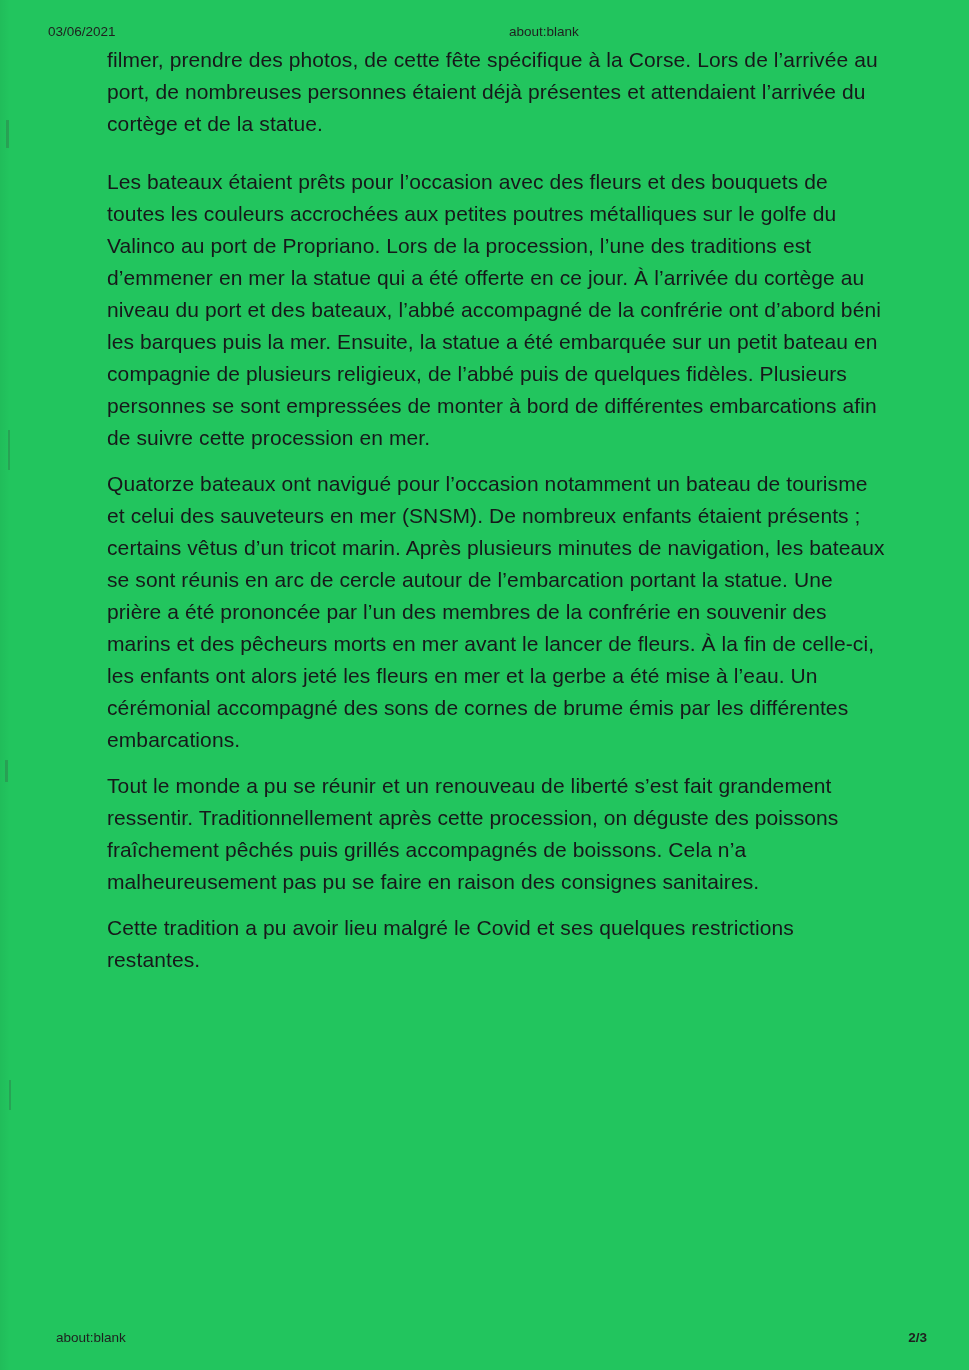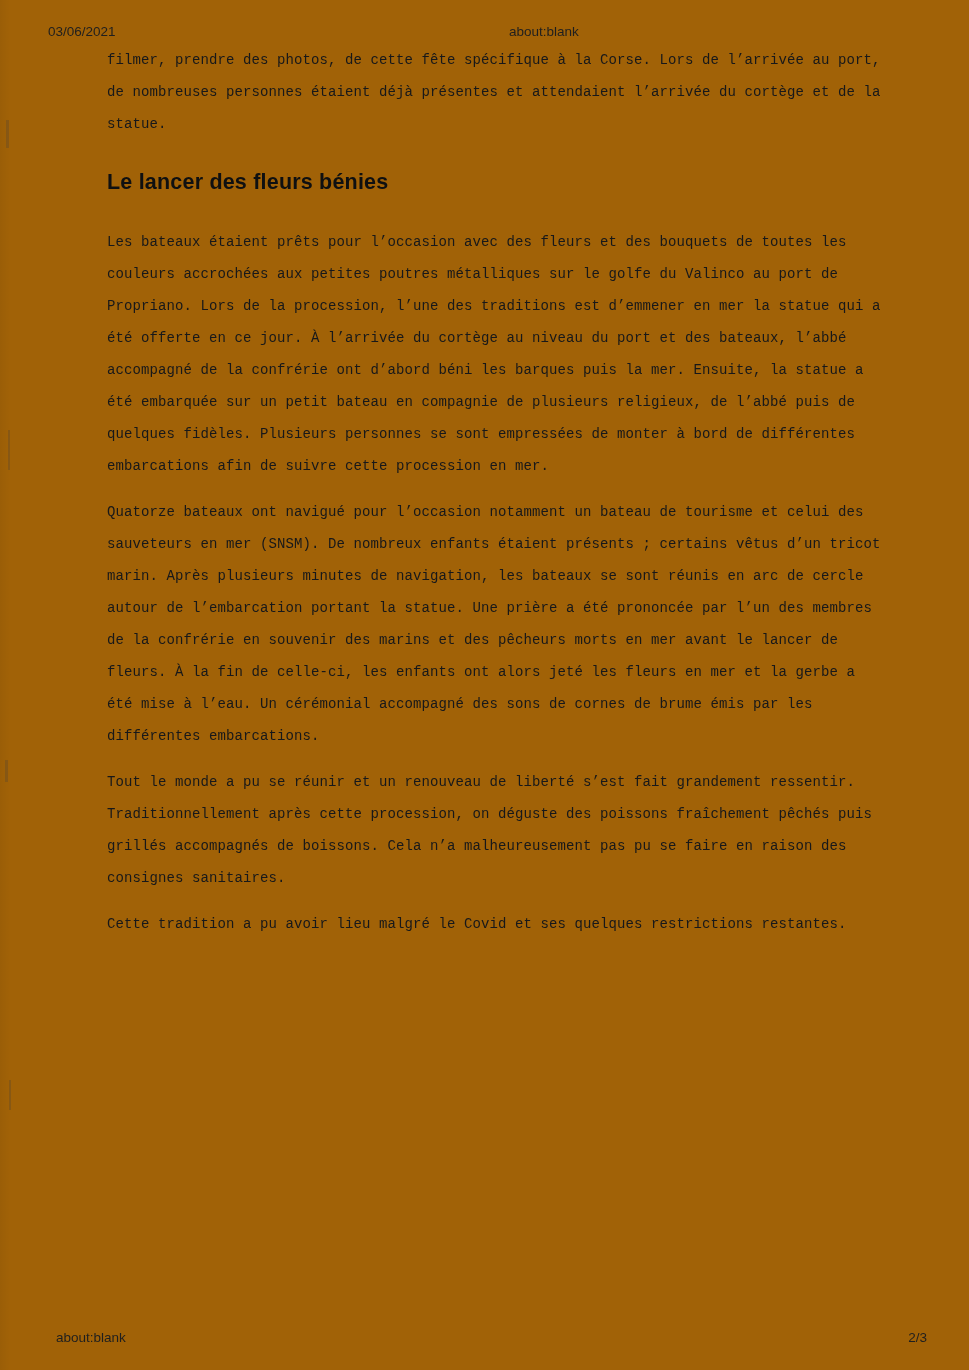--- a/index.html
+++ b/index.html
@@ -11,21 +11,21 @@
     width: 969px;
     height: 1370px;
     position: relative;
     font-family: "Liberation Sans", sans-serif;
     color: #1a1a1a;
     overflow: hidden;
   }
   .page {
     position: absolute;
     inset: 0;
-    background: #a16207;
+    background: #22c55e;
   }
   
   .scan-edge {
     position: absolute;
     left: 0;
     top: 0;
     width: 14px;
     height: 100%;
     background:
       linear-gradient(to right, rgba(0,0,0,0.045), rgba(0,0,0,0) 70%);
@@ -56,26 +56,25 @@
     top: 0;
   }
   .content {
     position: absolute;
     left: 107px;
     top: 44px;
     width: 778px;
   }
   p.body-text {
     margin: 0 0 14px 0;
-    font-size: 14px;
+    font-size: 21px;
     line-height: 32px;
     color: #17181a;
     text-align: left;
     letter-spacing: 0.1px;
-    font-family: Liberation Mono, monospace;
   }
   p.first {
     margin-bottom: 26px;
   }
   h2.section-heading {
     margin: 28px 0 30px 0;
     font-size: 21.5px;
     line-height: 28px;
     font-weight: bold;
     color: #0f1011;
@@ -95,20 +94,21 @@
   }
   .footer .url {
     position: absolute;
     left: 56px;
     top: 0;
   }
   .footer .pageno {
     position: absolute;
     right: 42px;
     top: 0;
+    font-weight: bold;
   }
 </style>
 </head>
 <body>
 
 <div class="page">
 
   <div class="scan-edge"></div>
   <div class="scan-mark" style="left:6px; top:120px; width:3px; height:28px;"></div>
   <div class="scan-mark" style="left:8px; top:430px; width:2px; height:40px;"></div>
@@ -117,21 +117,20 @@
 
   <div class="header">
     <span class="date">03/06/2021</span>
     <span class="url">about:blank</span>
   </div>
 
   <div class="content">
 
     <p class="body-text first">filmer, prendre des photos, de cette fête spécifique à la Corse. Lors de l’arrivée au port, de nombreuses personnes étaient déjà présentes et attendaient l’arrivée du cortège et de la statue.</p>
 
-    <h2 class="section-heading">Le lancer des fleurs bénies</h2>
 
     <p class="body-text para-gap">Les bateaux étaient prêts pour l’occasion avec des fleurs et des bouquets de toutes les couleurs accrochées aux petites poutres métalliques sur le golfe du Valinco au port de Propriano. Lors de la procession, l’une des traditions est d’emmener en mer la statue qui a été offerte en ce jour. À l’arrivée du cortège au niveau du port et des bateaux, l’abbé accompagné de la confrérie ont d’abord béni les barques puis la mer. Ensuite, la statue a été embarquée sur un petit bateau en compagnie de plusieurs religieux, de l’abbé puis de quelques fidèles. Plusieurs personnes se sont empressées de monter à bord de différentes embarcations afin de suivre cette procession en mer.</p>
 
     <p class="body-text para-gap">Quatorze bateaux ont navigué pour l’occasion notamment un bateau de tourisme et celui des sauveteurs en mer (SNSM). De nombreux enfants étaient présents ; certains vêtus d’un tricot marin. Après plusieurs minutes de navigation, les bateaux se sont réunis en arc de cercle autour de l’embarcation portant la statue. Une prière a été prononcée par l’un des membres de la confrérie en souvenir des marins et des pêcheurs morts en mer avant le lancer de fleurs. À la fin de celle-ci, les enfants ont alors jeté les fleurs en mer et la gerbe a été mise à l’eau. Un cérémonial accompagné des sons de cornes de brume émis par les différentes embarcations.</p>
 
     <p class="body-text">Tout le monde a pu se réunir et un renouveau de liberté s’est fait grandement ressentir. Traditionnellement après cette procession, on déguste des poissons fraîchement pêchés puis grillés accompagnés de boissons. Cela n’a malheureusement pas pu se faire en raison des consignes sanitaires.</p>
 
     <p class="body-text para-gap">Cette tradition a pu avoir lieu malgré le Covid et ses quelques restrictions restantes.</p>
 
   </div>

